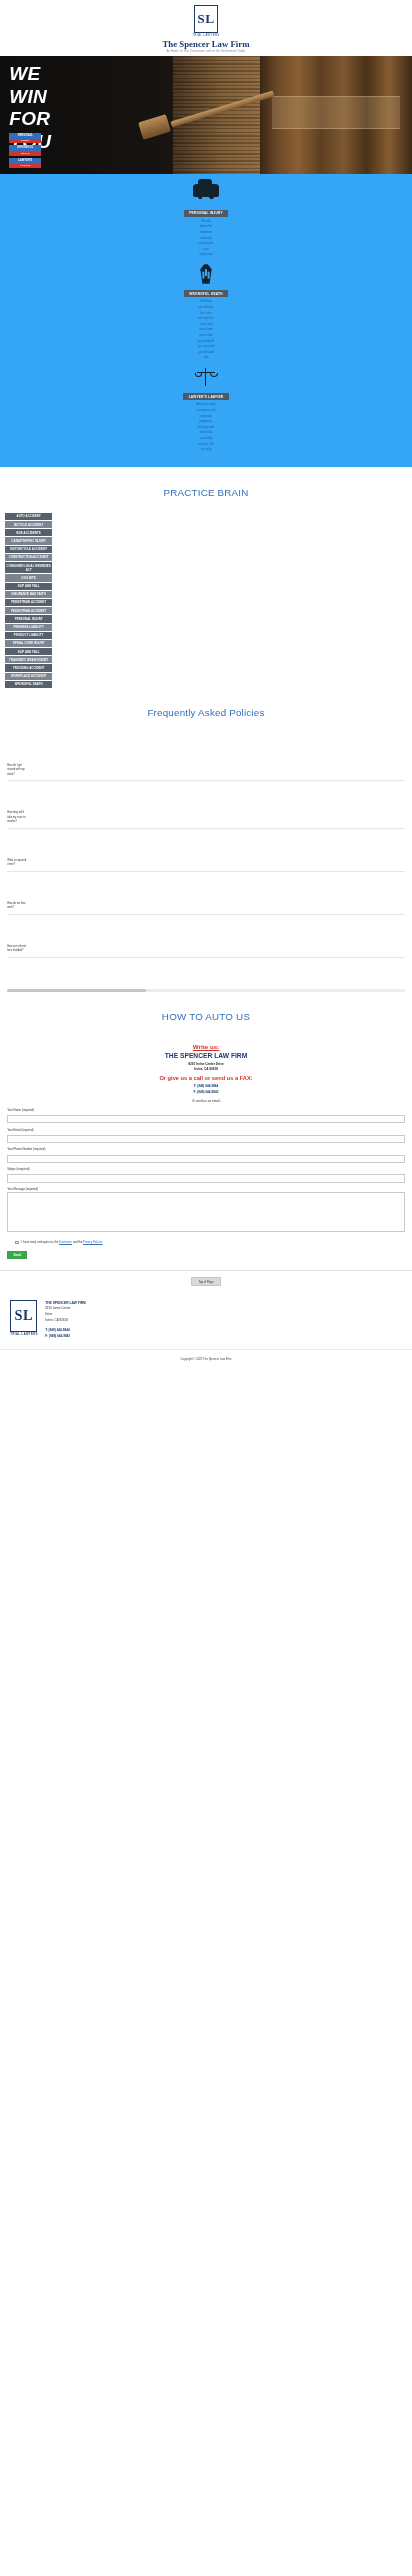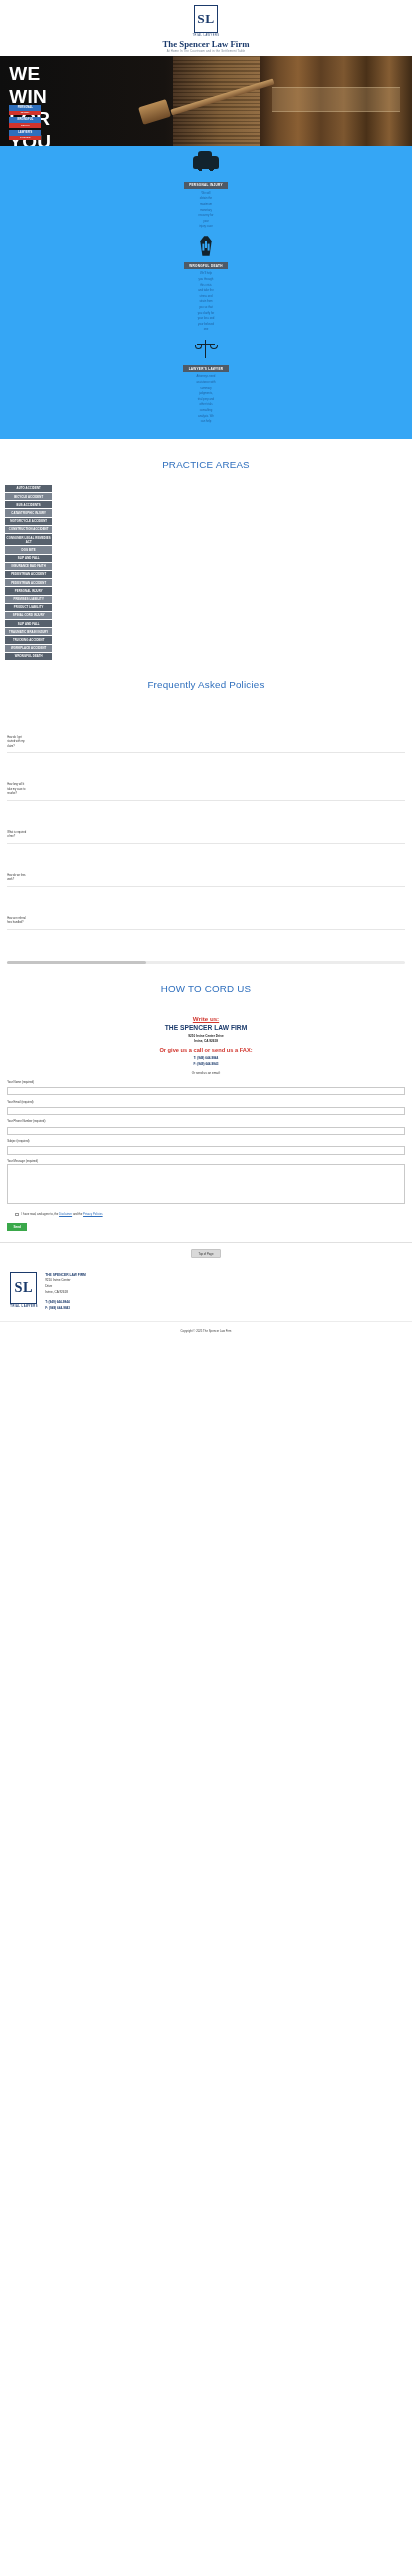--- a/index.html
+++ b/index.html
@@ -47,23 +47,24 @@
   }
   .firm-tagline {
     color: #7a8795;
     font-size: 2.8px;
     letter-spacing: 0.2px;
   }
 
   
   .hero {
     position: relative;
-    height: 90px;
+    height: 118px;
     background: linear-gradient(90deg,#0e0e0e 0%, #171310 40%, #3a2a1c 58%, #5c3f26 74%, #6b4a2c 100%);
     overflow: hidden;
+    font-style: italic;
   }
   .hero-photo-right {
     position: absolute;
     right: 0; top: 0; bottom: 0;
     width: 58%;
     background:
       repeating-linear-gradient(180deg, rgba(0,0,0,.22) 0 1.5px, rgba(255,255,255,.03) 1.5px 3.6px),
       linear-gradient(90deg,#46301d 0%, #7c5a33 20%, #9a7144 45%, #6d4e2d 70%, #4a3420 100%);
   }
   .hero-books {
@@ -518,21 +519,21 @@
       <li>judgments,</li>
       <li>trial prep and</li>
       <li>other trials</li>
       <li>consulting</li>
       <li>analysis. We</li>
       <li>can help</li>
     </ul>
   </div>
 </div>
 
-<h2 class="section-head">PRACTICE AREAS</h2>
+<h2 class="section-head">PRACTICE BRAIN</h2>
 <div class="practice-list">
   <div class="practice-item">AUTO ACCIDENT</div>
   <div class="practice-item alt">BICYCLE ACCIDENT</div>
   <div class="practice-item">BUS ACCIDENTS</div>
   <div class="practice-item alt">CATASTROPHIC INJURY</div>
   <div class="practice-item">MOTORCYCLE ACCIDENT</div>
   <div class="practice-item alt">CONSTRUCTION ACCIDENT</div>
   <div class="practice-item">CONSUMER LEGAL REMEDIES ACT</div>
   <div class="practice-item alt">DOG BITE</div>
   <div class="practice-item">SLIP AND FALL</div>
@@ -571,21 +572,21 @@
   <div class="faq-spacer"></div>
   <div class="faq-item">
     <div class="faq-q">How are referral fees handled?</div>
   </div>
   <div class="faq-spacer"></div>
 </div>
 <div class="faq-scroll">
     <i></i>
   </div>
 
-<h2 class="section-head">HOW TO CORD US</h2>
+<h2 class="section-head">HOW TO AUTO US</h2>
 <div class="contact">
   <div class="write-us">Write us:</div>
   <div class="firm-name-big">THE SPENCER LAW FIRM</div>
   <div class="addr-line">9210 Irvine Center Drive</div>
   <div class="addr-line">Irvine, CA 92618</div>
 
   <div class="call-us">Or give us a call or send us a FAX:</div>
   <div class="phone-line">T: (949) 644-9844</div>
   <div class="phone-line">F: (949) 644-9843</div>
   <div class="or-send">Or send us an email:</div>

